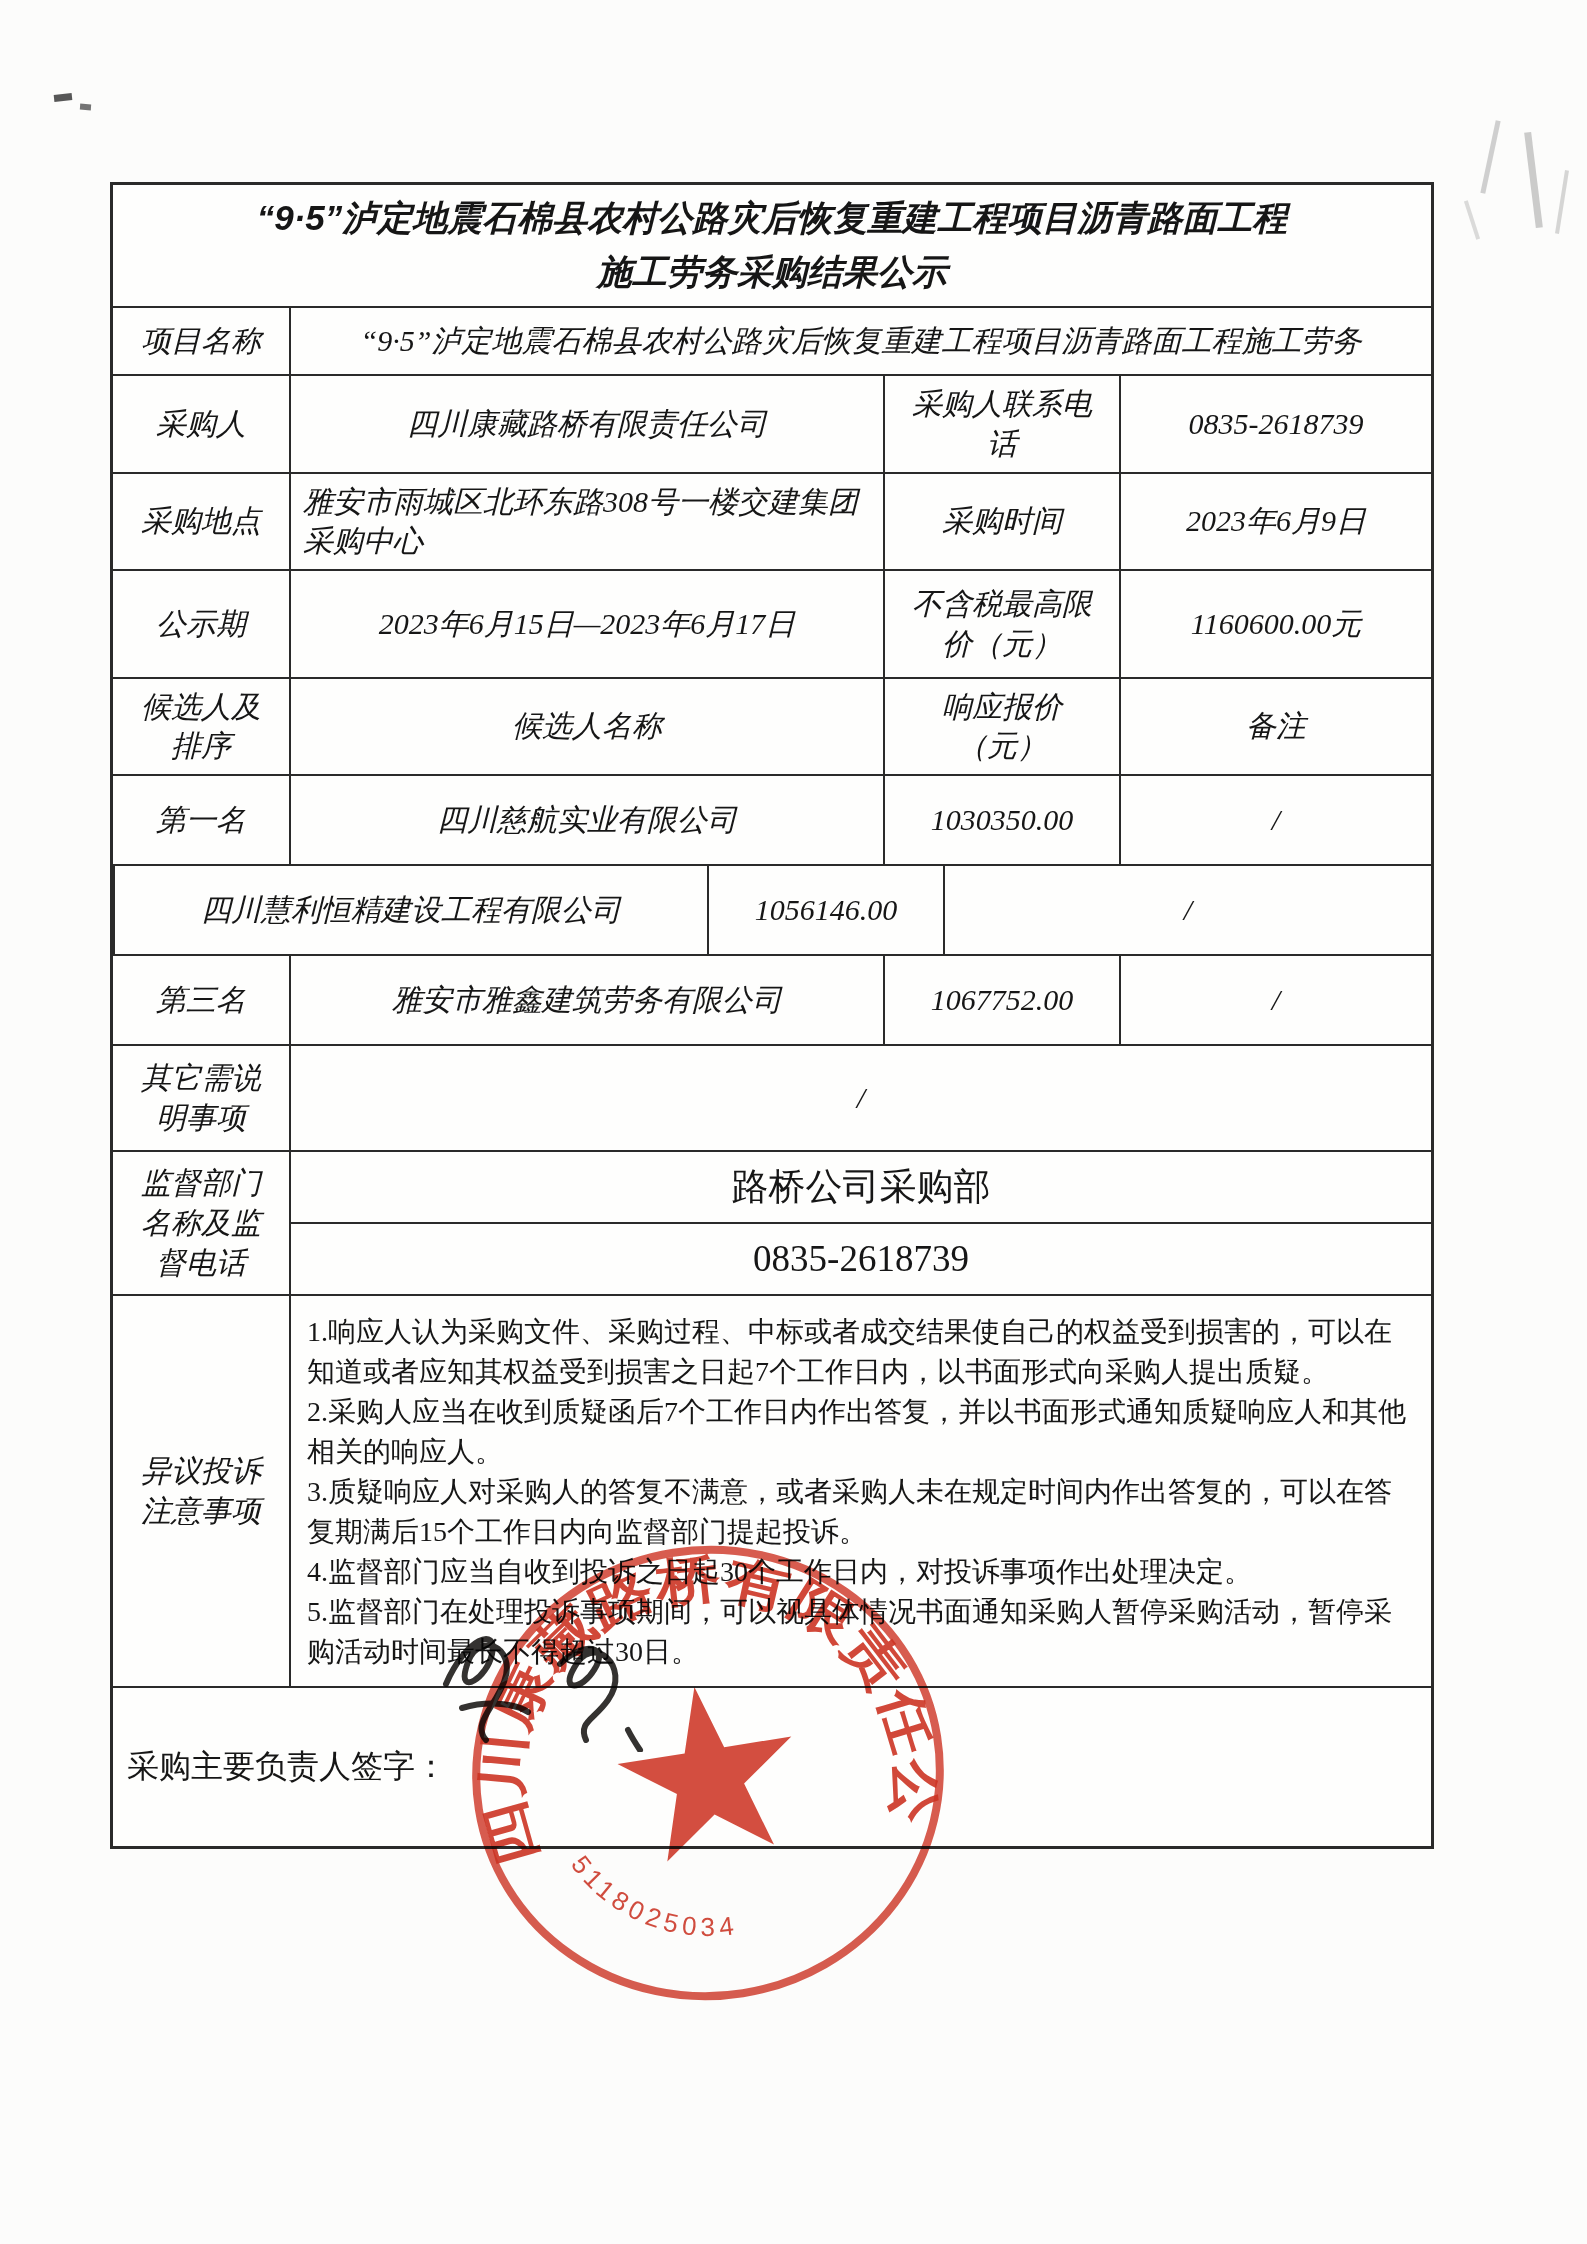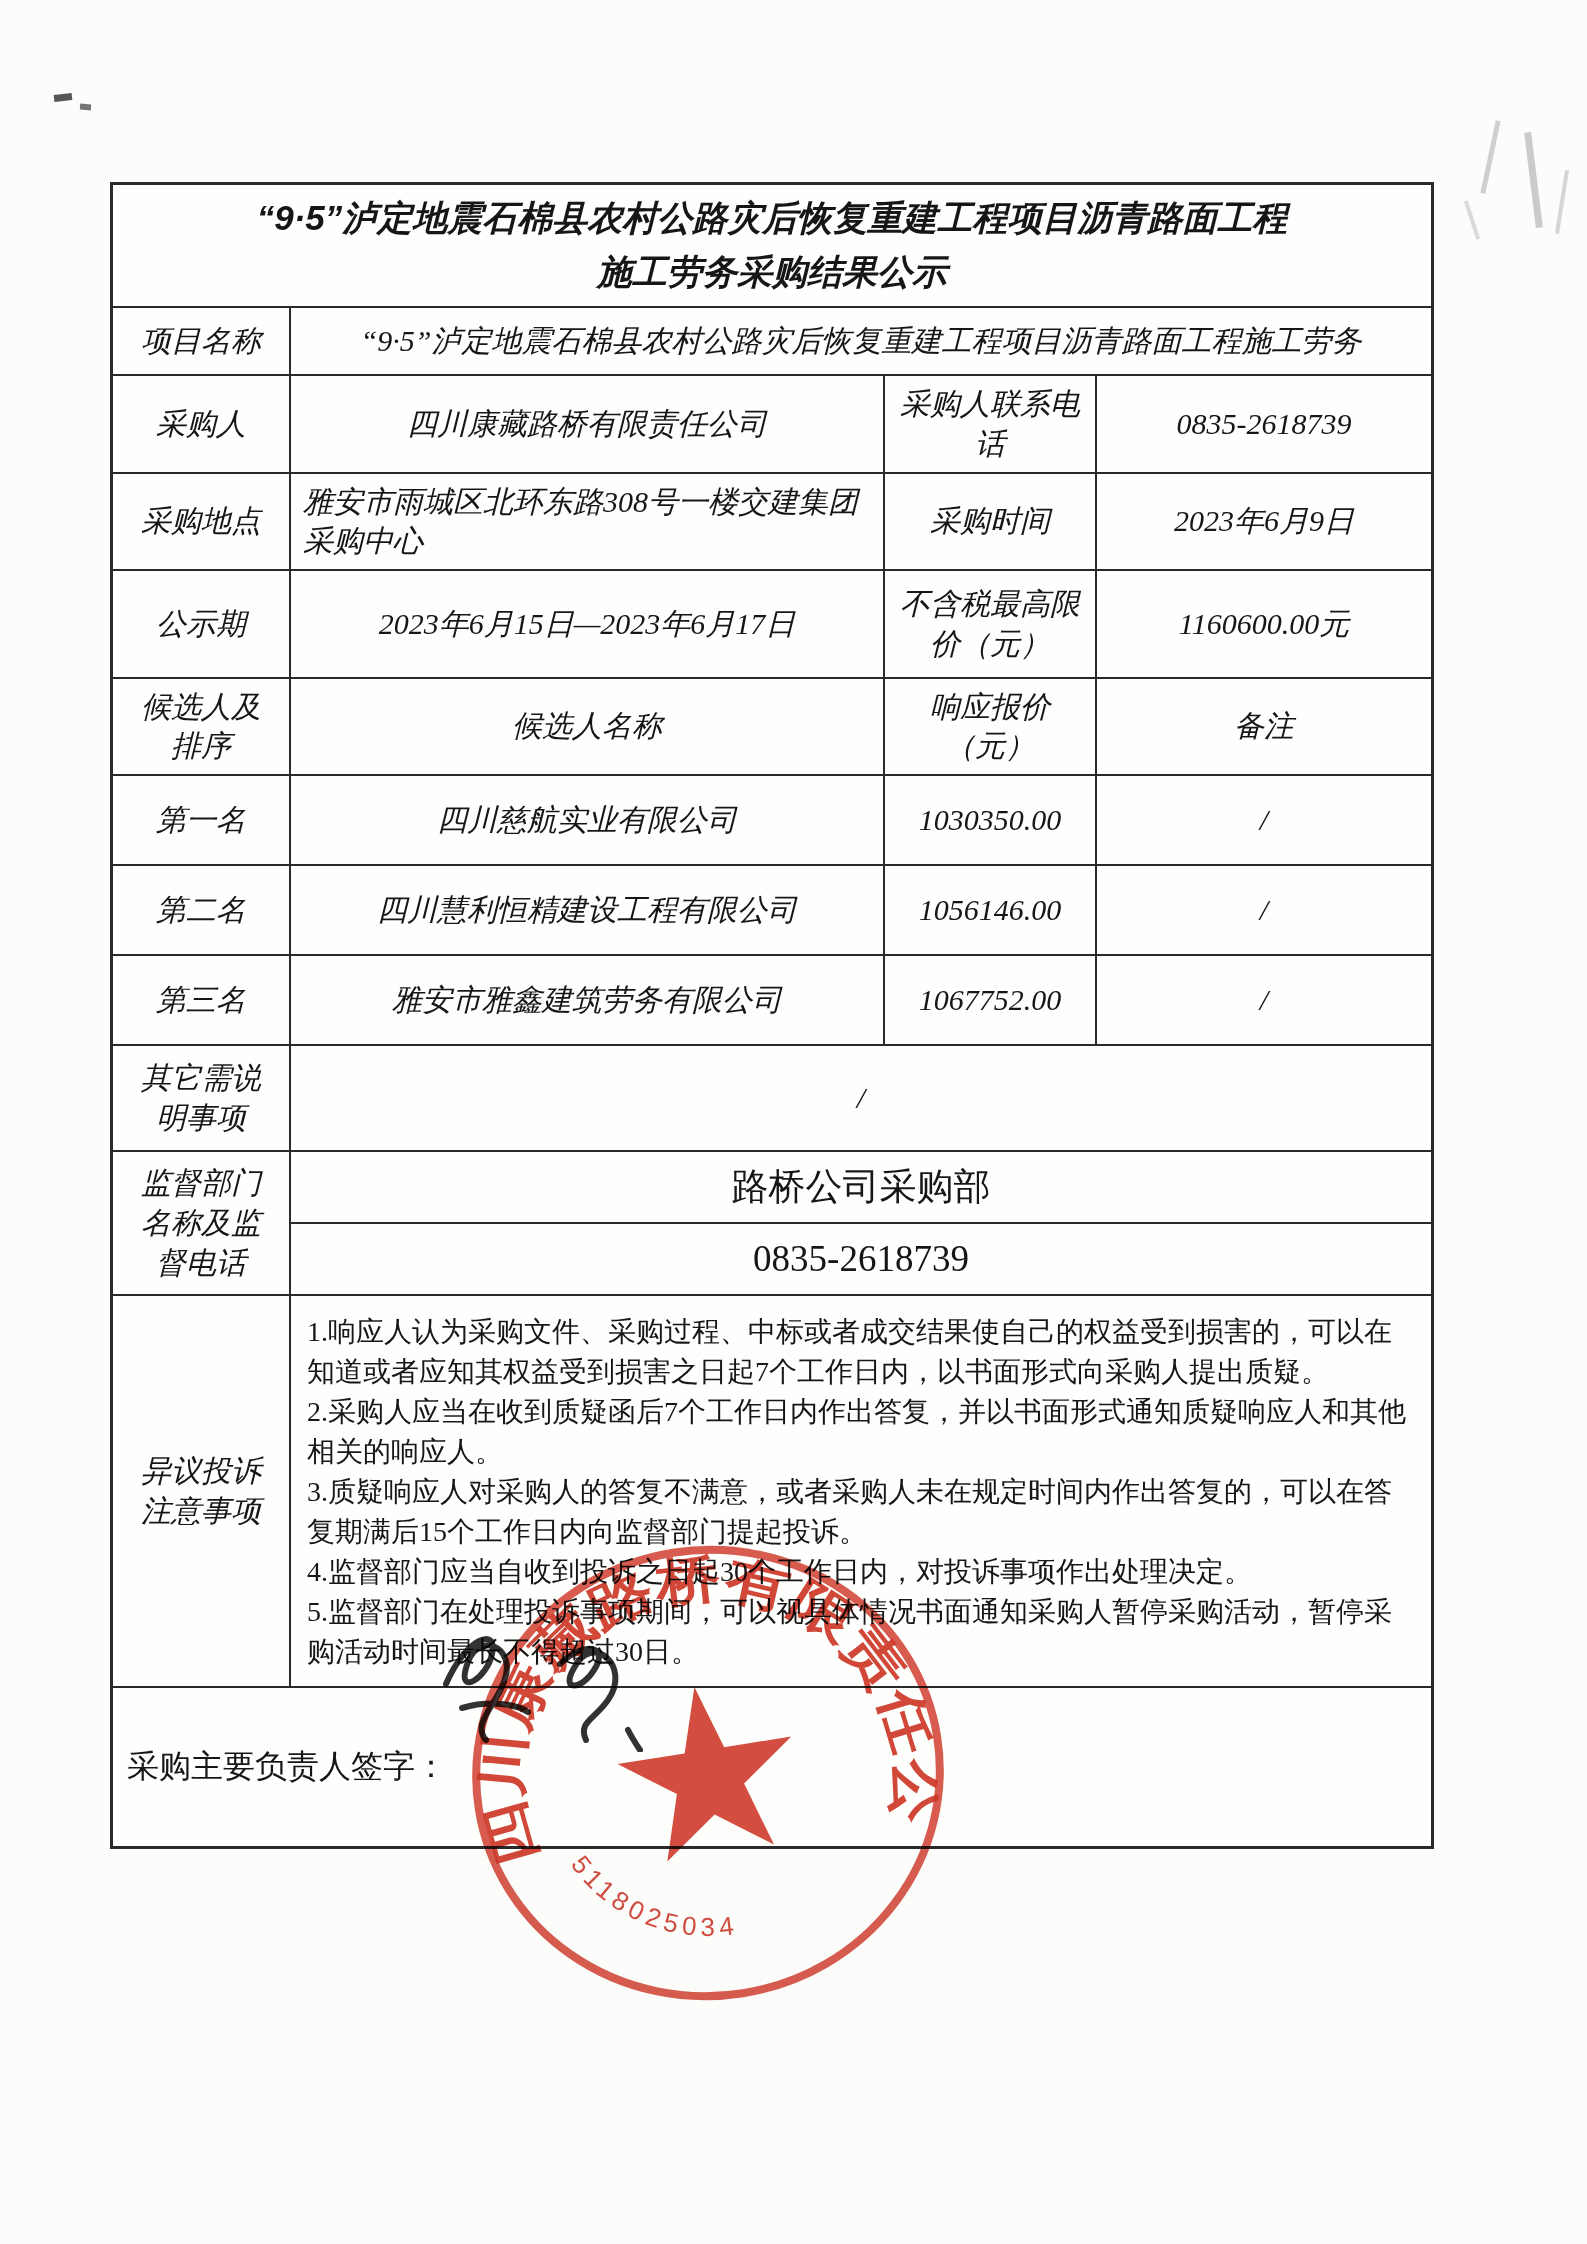--- a/index.html
+++ b/index.html
@@ -19,21 +19,21 @@
   }
   .row{display:flex;align-items:stretch;}
   .row + .row{border-top:2.5px solid #2a2a2a;}
   .cell{
     display:flex;align-items:center;justify-content:center;
     text-align:center;box-sizing:border-box;
     font-size:30px;line-height:1.32;padding:8px 6px;font-style:italic;
   }
   .c1{width:176px;flex:none;}
   .c2{width:594px;flex:none;border-left:2.5px solid #2a2a2a;}
-  .c3{width:212px;flex:none;border-left:2.5px solid #2a2a2a;}
+  .c3{width:236px;flex:none;border-left:2.5px solid #2a2a2a;}
   .c4{flex:1;border-left:2.5px solid #2a2a2a;}
   .span3{flex:1;border-left:2.5px solid #2a2a2a;}
   .title-row .cell{
     font-family:"Liberation Sans","DejaVu Sans",sans-serif;
     font-weight:bold;font-size:35px;line-height:1.55;
     min-height:114px;padding:6px 10px;
   }
   .h-project{min-height:66px;}
   .h-purchaser{min-height:96px;}
   .h-location{min-height:94px;}
@@ -127,21 +127,20 @@
     <div class="cell c4 h-candhdr">备注</div>
   </div>
 
   <div class="row">
     <div class="cell c1 h-cand">第一名</div>
     <div class="cell c2 h-cand">四川慈航实业有限公司</div>
     <div class="cell c3 h-cand">1030350.00</div>
     <div class="cell c4 h-cand">/</div>
   </div>
   <div class="row">
-    <div class="cell c1 h-cand">第二名</div>
     <div class="cell c2 h-cand">四川慧利恒精建设工程有限公司</div>
     <div class="cell c3 h-cand">1056146.00</div>
     <div class="cell c4 h-cand">/</div>
   </div>
   <div class="row">
     <div class="cell c1 h-cand">第三名</div>
     <div class="cell c2 h-cand">雅安市雅鑫建筑劳务有限公司</div>
     <div class="cell c3 h-cand">1067752.00</div>
     <div class="cell c4 h-cand">/</div>
   </div>

